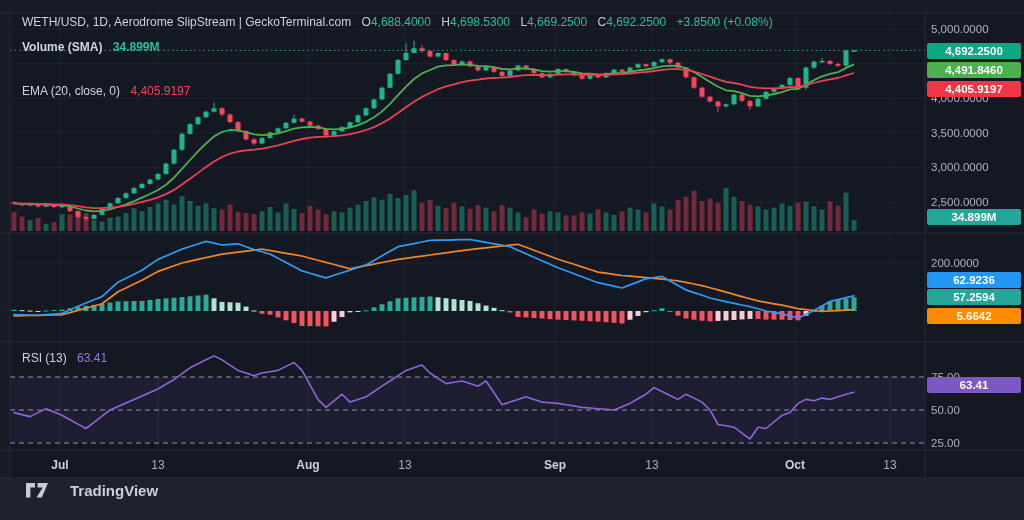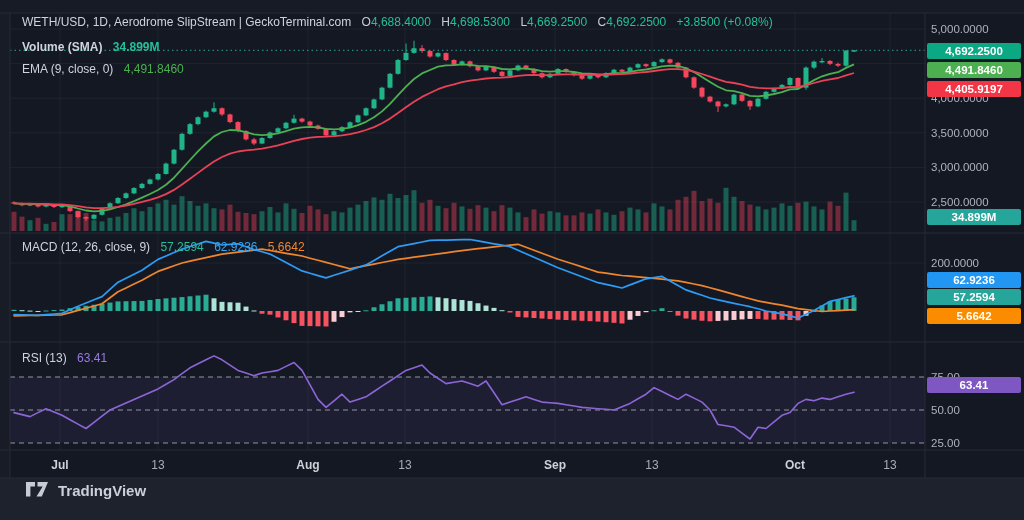--- a/index.html
+++ b/index.html
@@ -17,22 +17,22 @@
   .row4{left:22px;top:84px;}
   .rowm{left:22px;top:240px;}
   .rowr{left:22px;top:351px;}
   .v-teal{color:#26bf9c;}
   .v-green{color:#4caf50;}
   .v-red{color:#f6465d;}
   .v-blue{color:#36a6f5;}
   .v-orange{color:#f0862c;}
   .v-purple{color:#9b79e0;}
   .ohlc-l{color:#c9cdd6;}
-  .footer-brand{position:absolute;left:26px;top:482px;display:flex;
-                gap:10px;color:#ccd0d9;font-size:15px;font-weight:bold;}
+  .footer-brand{position:absolute;left:26px;top:482px;display:flex;align-items:center;
+                gap:22px;color:#ccd0d9;font-size:15px;font-weight:bold;}
   .footer-brand svg{display:block;}
 </style>
 </head>
 <body>
 
 <div class="stage">
   <svg id="chart-svg" width="1024" height="520">
       <rect x="0" y="0" width="1024" height="13" fill="#171b26"></rect>
       <rect x="10" y="13" width="1014" height="465" fill="#141823"></rect>
       <rect x="0" y="13" width="10" height="465" fill="#181c27"></rect>
@@ -534,32 +534,26 @@
     <span class="ohlc-l">L</span><span class="v-teal">4,669.2500</span><span class="sp"></span>
     <span class="ohlc-l">C</span><span class="v-teal">4,692.2500</span><span class="sp"></span>
     <span class="v-teal">+3.8500 (+0.08%)</span>
   </div>
 
   <div class="legend row2">
     <span class="lbl">Volume (SMA)</span><span class="sp"></span>
     <span class="v-teal">34.899M</span>
   </div>
 
-  <div class="legend row3">
-    <span class="lbl">EMA (9, close, 0)</span><span class="sp"></span>
-    <span class="v-green">4,491.8460</span>
+
+  <div class="legend row4">
+    <span class="lbl">EMA (20, close, 0)</span><span class="sp"></span>
+    <span class="v-red">4,405.9197</span>
   </div>
 
-
-  <div class="legend rowm">
-    <span class="lbl">MACD (12, 26, close, 9)</span><span class="sp"></span>
-    <span class="v-teal">57.2594</span><span class="sp"></span>
-    <span class="v-blue">62.9236</span><span class="sp"></span>
-    <span class="v-orange">5.6642</span>
-  </div>
 
   <div class="legend rowr">
     <span class="lbl">RSI (13)</span><span class="sp"></span>
     <span class="v-purple">63.41</span>
   </div>
 
   <div class="footer-brand">
     <svg width="22" height="15" viewBox="0 0 22 15">
       <path d="M0 0 h9 v4.6 h-4.6 v10 h-4.6 z" fill="#c7cbd4"></path>
       <path d="M11.5 0 h10.5 l-6.2 14.6 h-5.3 l6.2-10 h-5.2 z" fill="#c7cbd4"></path>

